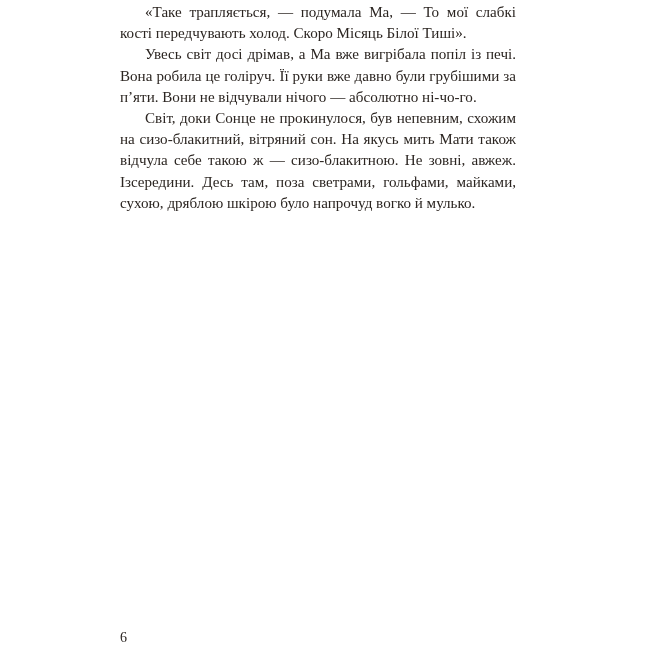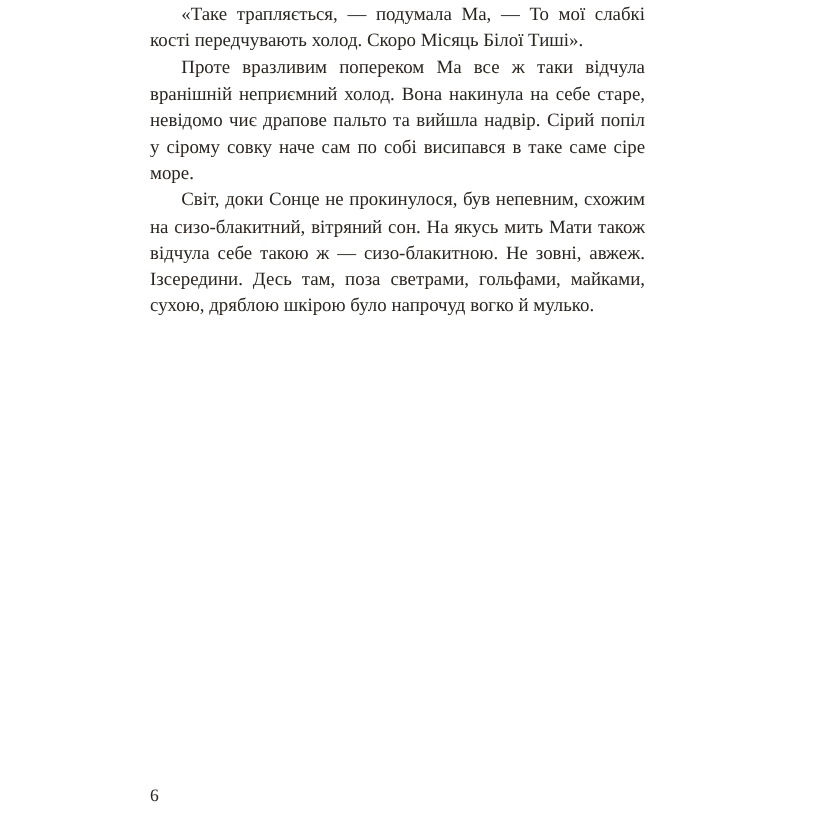--- a/index.html
+++ b/index.html
@@ -55,19 +55,19 @@
     font-family: "Liberation Serif", "DejaVu Serif", serif;
   }
 </style>
 </head>
 <body>
 
 <div class="page">
 
   <div class="text-block">
     <p class="para">«Таке трапляється, — подумала Ма, — То мої слабкі кості передчувають холод. Скоро Місяць Білої Тиші».</p>
-    <p class="para">Проте вразливим попереком Ма все ж таки відчула вранішній неприємний холод. Вона накинула на себе старе, невідомо чиє драпове пальто та вийшла надвір. Сірий попіл у сірому совку наче сам по собі висипався в таке саме сіре море.</p>
+    <p class="para">Увесь світ досі дрімав, а Ма вже вигрібала попіл із печі. Вона робила це голіруч. Її руки вже давно були грубішими за п’яти. Вони не відчували нічого — абсолютно ні-чо-го.</p>
     <p class="para">Світ, доки Сонце не прокинулося, був непевним, схожим на сизо-блакитний, вітряний сон. На якусь мить Мати також відчула себе такою ж — сизо-блакитною. Не зовні, авжеж. Ізсередини. Десь там, поза светрами, гольфами, майками, сухою, дряблою шкірою було напрочуд вогко й мулько.</p>
   </div>
 
   <div class="page-number">6</div>
 
 </div>
 
 </body></html>

